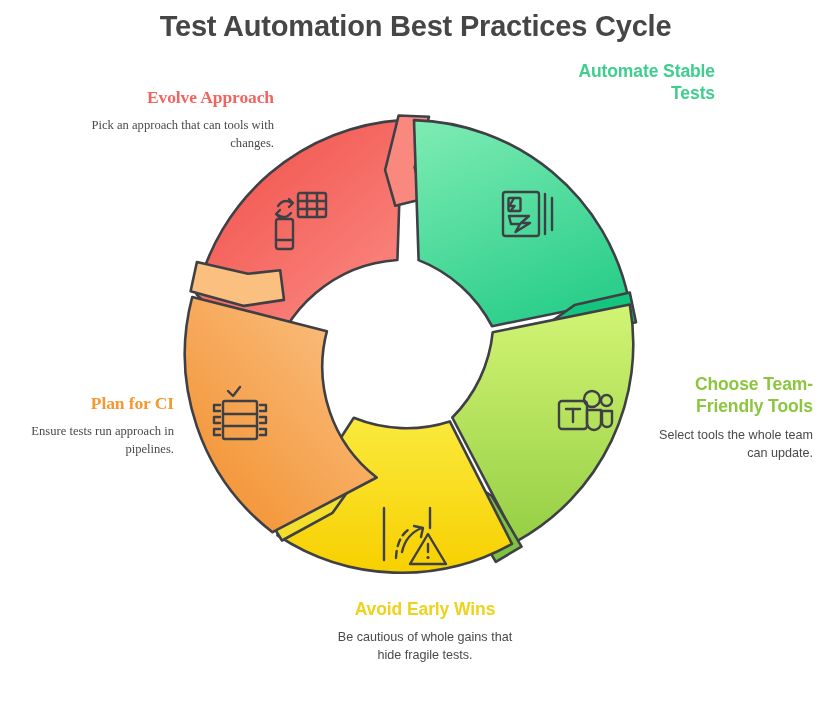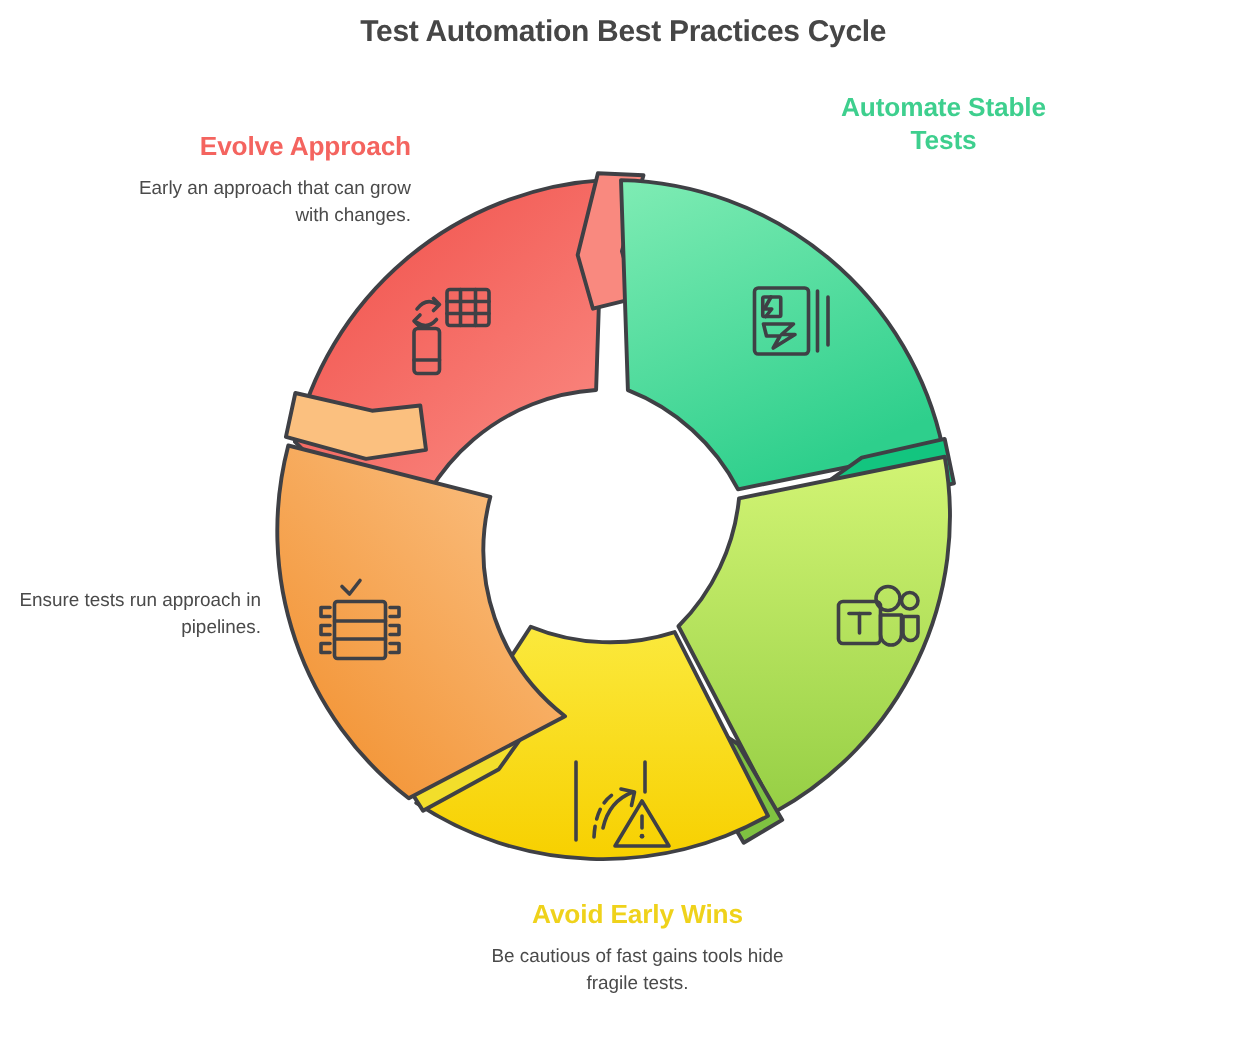--- a/index.html
+++ b/index.html
@@ -23,21 +23,21 @@
     height: 703px;
   }
 
   
   .page-title {
     position: absolute;
     top: 10px;
     left: 0;
     width: 831px;
     text-align: center;
-    font-size: 20px;
+    font-size: 29px;
     font-weight: bold;
     color: #464646;
     letter-spacing: -0.2px;
   }
 
   
   #cycle-svg {
     position: absolute;
     left: 0;
     top: 0;
@@ -56,22 +56,22 @@
     margin: 0 0 9px 0;
     letter-spacing: -0.1px;
   }
   .callout .blurb {
     font-size: 12.6px;
     line-height: 1.42;
     color: #4a4a4a;
     margin: 0;
   }
 
-  .callout.align-right  { text-align: right; }
-  .callout.align-left   { text-align: center;  }
+  .callout.align-right  { text-align: right; font-family: Liberation Serif, serif; }
+  .callout.align-left   { text-align: right;  }
   .callout.align-center { text-align: center; }
 
   
   #callout-evolve   { left: 72px;  top: 86px;  width: 202px; }
   #callout-automate { left: 543px; top: 60px;  width: 172px; }
   #callout-choose   { left: 653px; top: 373px; width: 160px; }
   #callout-avoid    { left: 325px; top: 598px; width: 200px; }
   #callout-plan     { left: 8px;   top: 392px; width: 166px; }
 </style>
 </head>
@@ -253,30 +253,35 @@
         <path d="M 6 44 H 0 v 6 h 6"></path>
         <path d="M 46 20 h 6 v 6 h -6"></path>
         <path d="M 46 32 h 6 v 6 h -6"></path>
         <path d="M 46 44 h 6 v 6 h -6"></path>
       </g>
     </g>
   </svg>
 
   <div class="callout align-right" id="callout-evolve">
     <div class="headline" style="color:#f4645f;">Evolve Approach</div>
-    <div class="blurb">Early an approach that can grow with changes.</div>
+    <div class="blurb">Pick an approach that can tools with changes.</div>
   </div>
 
   <div class="callout align-left" id="callout-automate">
     <div class="headline" style="color:#3ecf8e;">Automate Stable Tests</div>
   </div>
 
+  <div class="callout align-left" id="callout-choose">
+    <div class="headline" style="color:#8cc63e;">Choose Team-Friendly Tools</div>
+    <div class="blurb">Select tools the whole team can update.</div>
+  </div>
 
   <div class="callout align-center" id="callout-avoid">
     <div class="headline" style="color:#efd21b;">Avoid Early Wins</div>
-    <div class="blurb">Be cautious of fast gains tools hide fragile tests.</div>
+    <div class="blurb">Be cautious of whole gains that hide fragile tests.</div>
   </div>
 
   <div class="callout align-right" id="callout-plan">
+    <div class="headline" style="color:#f5982d;">Plan for CI</div>
     <div class="blurb">Ensure tests run approach in pipelines.</div>
   </div>
 
 </div>
 
 </body></html>

